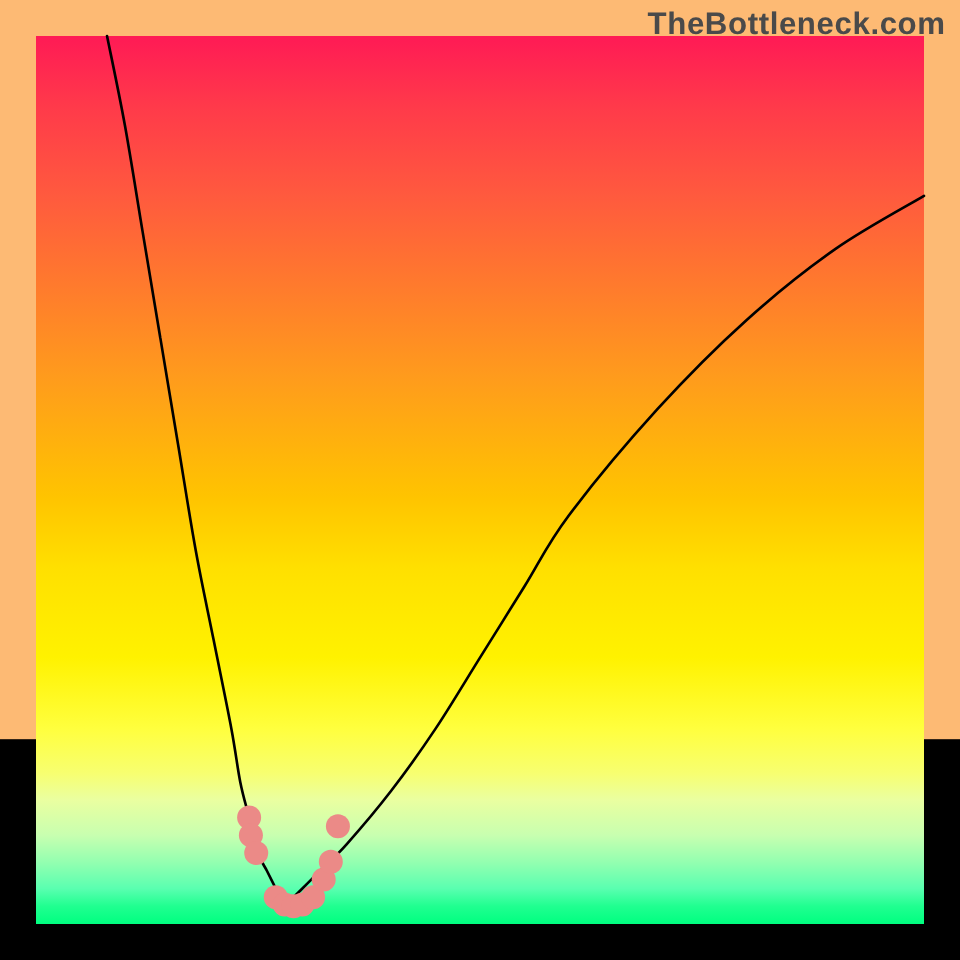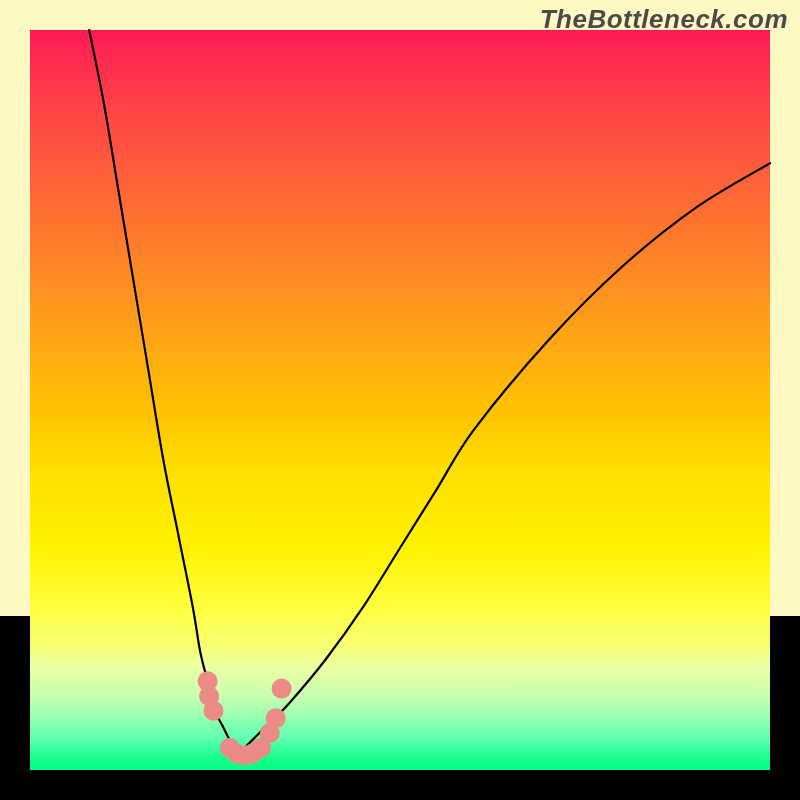--- a/index.html
+++ b/index.html
@@ -8,22 +8,21 @@
     width: 800px;
     height: 800px;
     background: #000;
     font-family: Arial, Helvetica, sans-serif;
     overflow: hidden;
   }
   .frame {
     position: relative;
     width: 800px;
     height: 616px;
-    background: #fef9c3;
-    font-style: italic;
+    background: #fdba74;
   }
   .watermark {
     position: absolute;
     top: 4px;
     right: 12px;
     color: #4a4a4a;
     font-size: 26px;
     font-weight: 600;
     letter-spacing: 0.5px;
     z-index: 10;

